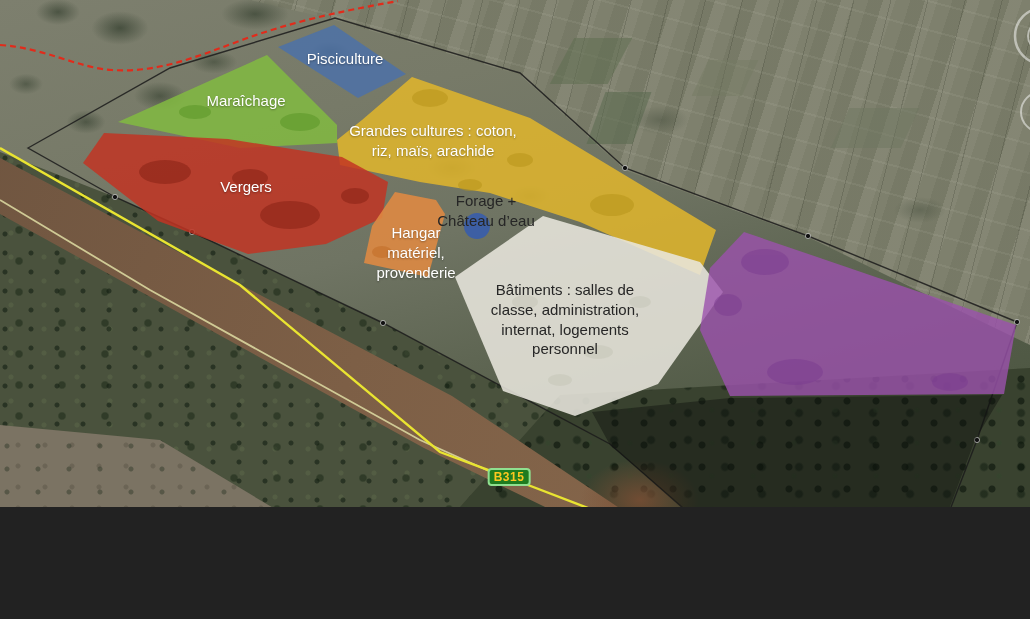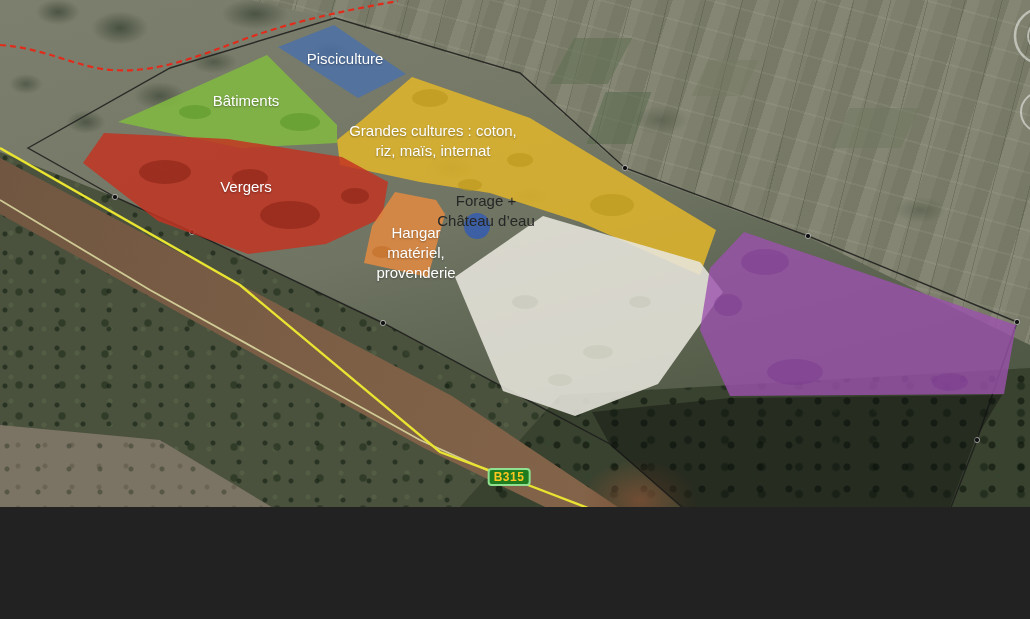--- a/index.html
+++ b/index.html
@@ -185,24 +185,28 @@
     <circle cx="477" cy="226" r="13" opacity="0.95" fill="#3a5ea8"></circle>
 
     <g fill="none" stroke="rgba(255,255,255,0.5)">
       <circle cx="1043" cy="36" r="28" stroke-width="2.5"></circle>
       <circle cx="1043" cy="36" r="15" stroke-width="2"></circle>
       <circle cx="1041" cy="112" r="20" stroke-width="2"></circle>
     </g>
   </svg>
 
   <div class="zl z-pisciculture" style="color: rgb(255, 255, 255);">Pisciculture</div>
-  <div class="zl z-maraichage" style="color: rgb(255, 255, 255);">Bâtiments</div>
+  <div class="zl z-maraichage" style="color: rgb(255, 255, 255);">Maraîchage</div>
   <div class="zl z-grandes" style="color: rgb(255, 255, 255);">Grandes cultures : coton,
-riz, maïs, internat</div>
+riz, maïs, arachide</div>
   <div class="zl z-elevages" style="color: rgb(255, 255, 255);">Vergers</div>
   <div class="zl z-hangar" style="color: rgb(255, 255, 255);">Hangar
 matériel,
 provenderie</div>
   <div class="zl dark z-forage" style="color: rgb(38, 38, 38);">Forage +
 Château d’eau</div>
+  <div class="zl dark z-batiments" style="color: rgb(38, 38, 38);">Bâtiments : salles de
+classe, administration,
+internat, logements
+personnel</div>
 
   <div class="road-badge" style="background-color: rgb(31, 124, 31); border-color: rgb(143, 224, 143); color: rgb(253, 199, 31);">B315</div>
 </div>
 
 </body></html>

